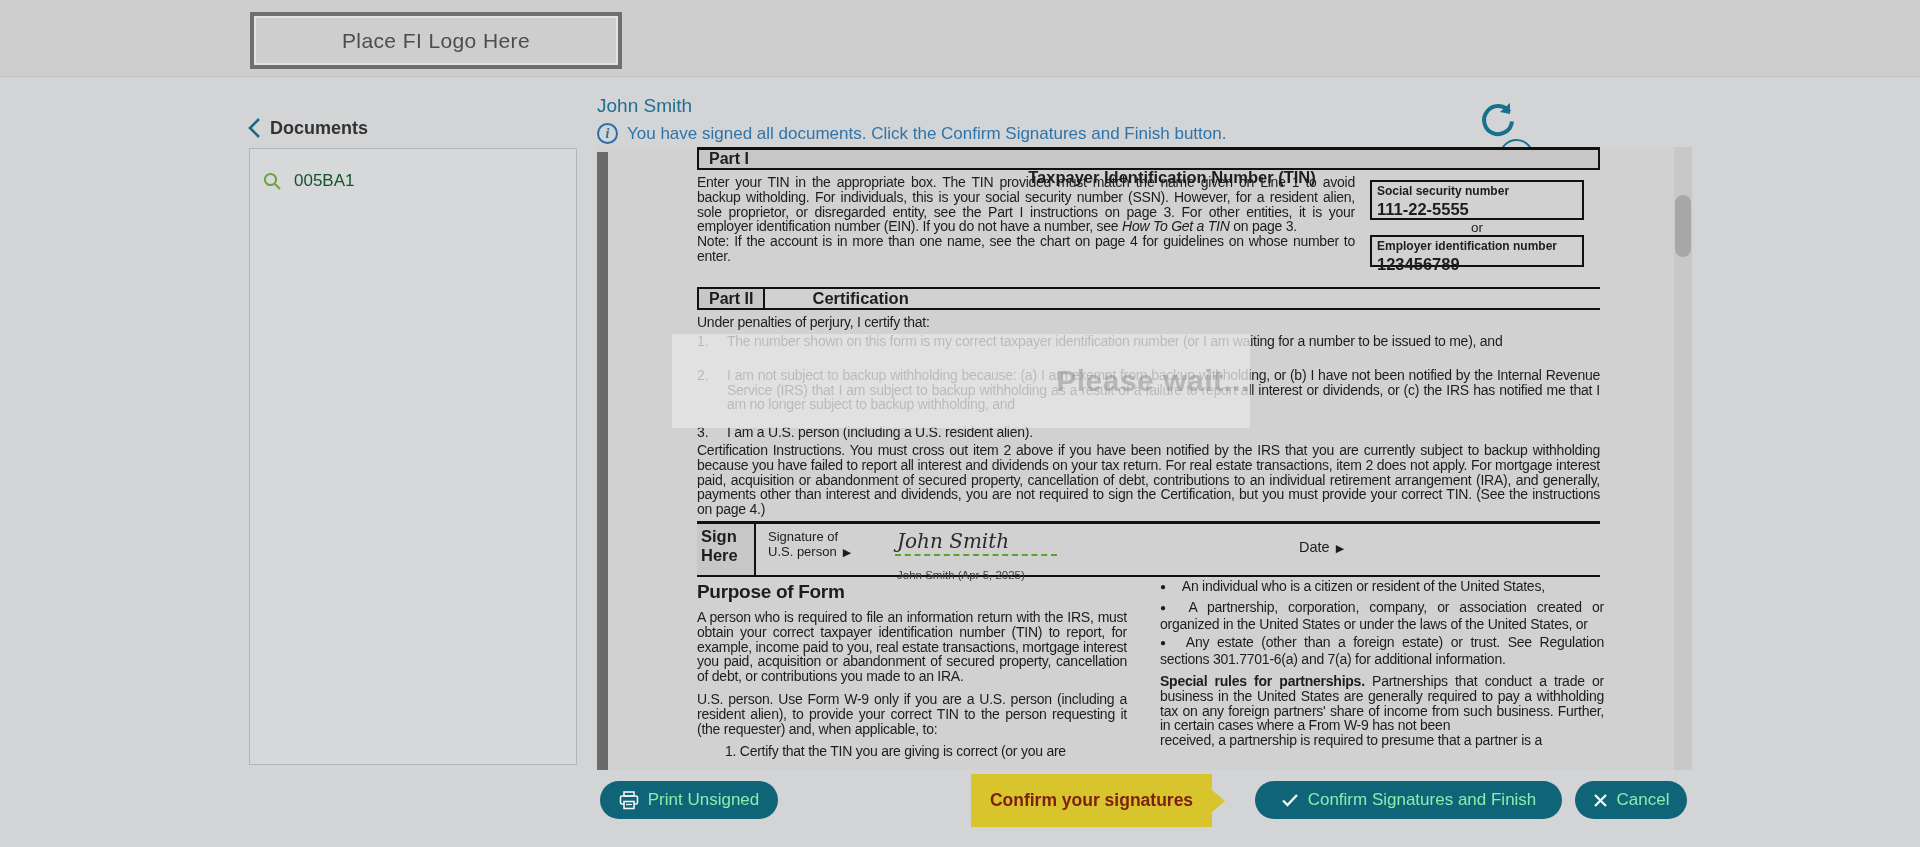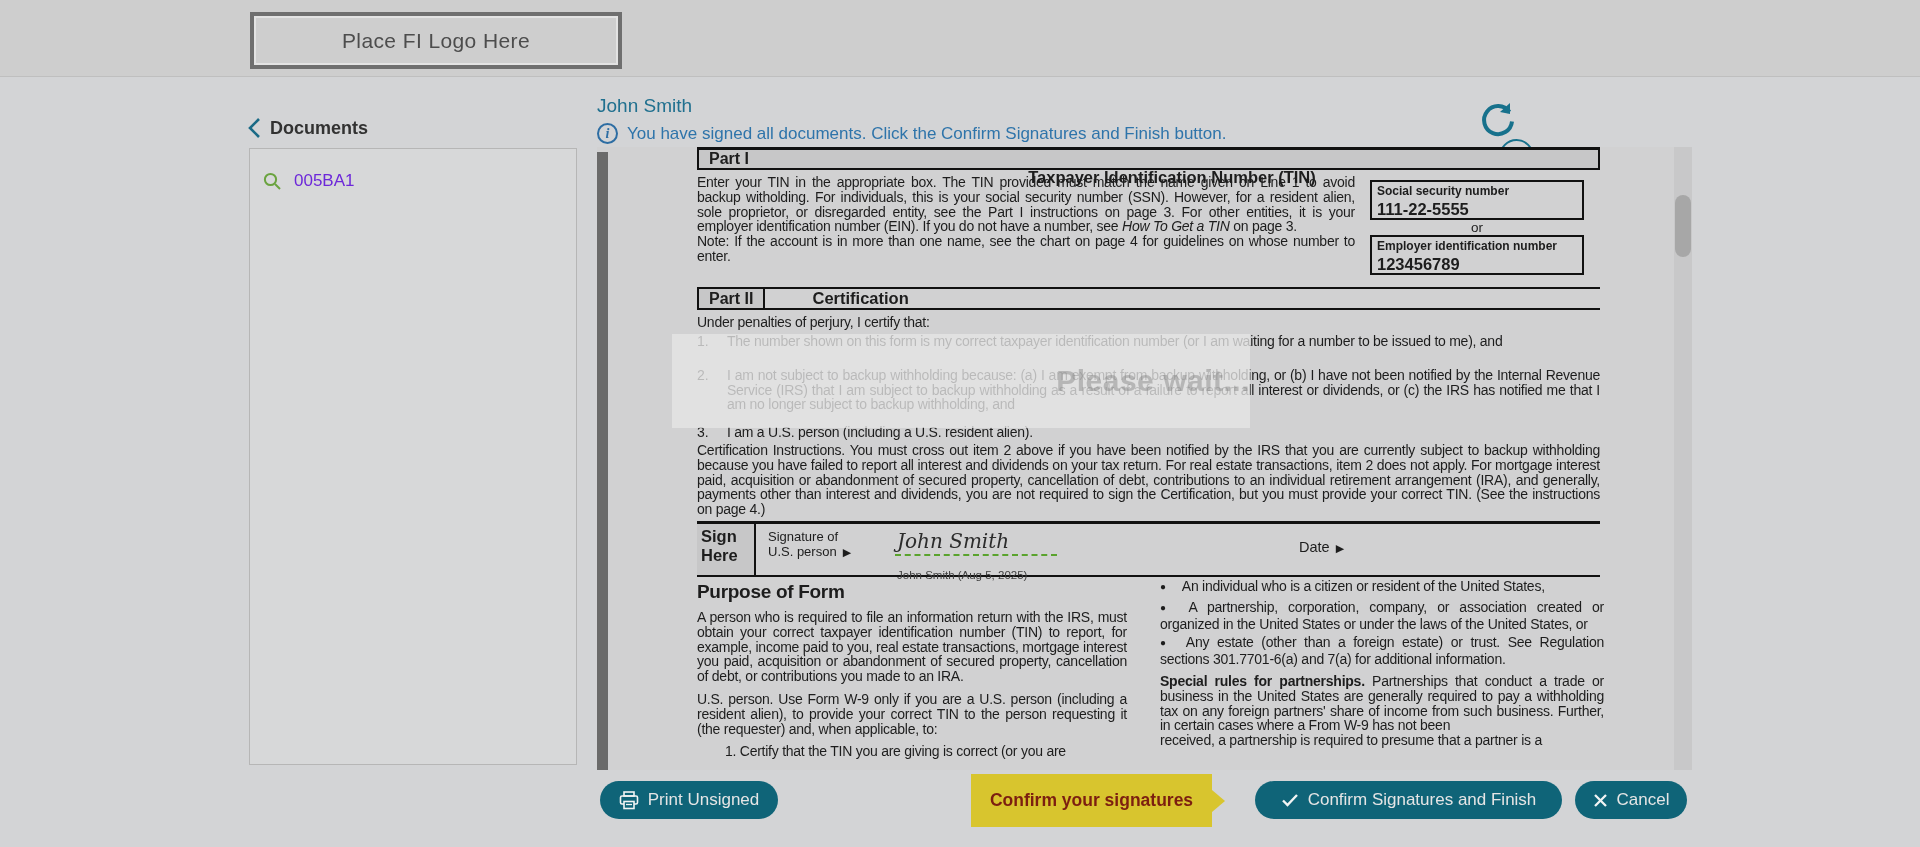--- a/index.html
+++ b/index.html
@@ -24,21 +24,21 @@
     position:absolute; left:248px; top:117px; display:flex; align-items:center; gap:9px;
     cursor:pointer;
   }
   .sidebar-head .lbl { font-size:18px; font-weight:bold; color:#323232; }
   .doc-panel {
     position:absolute; left:249px; top:148px; width:328px; height:617px;
     background:#d7d8d9; border:1px solid #b6b6b6;
   }
   .doc-item {
     display:flex; align-items:center; gap:12px; padding:22px 14px 0 13px;
-    font-size:17px; color:#6d28d9; cursor:pointer;
+    font-size:17px; color:#14532d; cursor:pointer;
   }
   
   .signer-name {
     position:absolute; left:597px; top:95px; font-size:19px; color:#20708f; font-weight:500;
   }
   .info-row { position:absolute; left:597px; top:123px; display:flex; align-items:center; gap:9px; }
   .info-icon {
     width:21px; height:21px; border:2px solid #2d6da3; border-radius:50%;
     display:flex; align-items:center; justify-content:center; flex:0 0 auto;
   }
@@ -74,21 +74,21 @@
     border-right:2.5px solid #111; border-left:2.5px solid #111;
     font-weight:bold; font-size:16px;
   }
   .sec-title { font-weight:bold; font-size:16.5px; margin-left:47px; align-self:center; }
   .cols-p1 { position:absolute; left:0; top:28px; width:903px; }
   .p1-left { width:658px; }
   .p1-left p + p { margin-top:0; }
   .p1-right { position:absolute; left:673px; top:5px; width:214px; }
   .tin-box { border:2.5px solid #111; padding:2px 5px 4px 5px; }
   .tin-box.ssn { height:40px; }
-  .tin-box.ein { height:40px; }
+  .tin-box.ein { height:32px; }
   .tin-label { font-size:12px; font-weight:bold; }
   .tin-value { font-size:16.5px; font-weight:bold; margin-top:2px; }
   .tin-or { text-align:center; font-size:13.5px; line-height:15px; }
   .intro { position:absolute; left:0; top:168px; }
   .cert-list { position:absolute; left:0; top:187px; width:903px; }
   .cert-item { display:flex; }
   .cert-item .num { flex:0 0 30px; font-size:14px; line-height:14.8px; }
   .cert-item .itext { flex:1; }
   .ci-1 { margin-bottom:19px; }
   .ci-2 { margin-bottom:13px; }
@@ -125,21 +125,21 @@
   .clipped { white-space:nowrap; overflow:hidden; }
   
   .overlay {
     position:absolute; left:75px; top:187px; width:578px; height:94px;
     background:rgba(230,230,230,0.78); display:flex; align-items:center; justify-content:flex-end;
   }
   .overlay span { font-size:30px; font-weight:bold; color:rgba(130,130,130,0.45); letter-spacing:.5px; }
   
   .btn {
     position:absolute; top:781px; height:38px; border:none; border-radius:19px;
-    background:#0f6478; color:#e5e5e5; font-family:"Liberation Sans", sans-serif;
+    background:#0f6478; color:#86efac; font-family:"Liberation Sans", sans-serif;
     font-size:17px; display:flex; align-items:center; justify-content:center; gap:9px; cursor:pointer;
   }
   .btn-print { left:600px; width:178px; }
   .btn-confirm { left:1255px; width:307px; }
   .btn-cancel { left:1575px; width:112px; }
   .callout {
     position:absolute; left:971px; top:774px; width:241px; height:53px;
     background:#d8c52e; display:flex; align-items:center; justify-content:center;
   }
   .callout::after {
@@ -265,21 +265,21 @@
         <div class="sign-box">
           <div>Sign</div>
           <div>Here</div>
         </div>
         <div class="sig-label">
           <div>Signature of</div>
           <div><span>U.S. person</span><span class="tri">▶</span></div>
         </div>
         <div class="sig-area">
           <div class="sig-script">John Smith</div>
-          <div class="sig-caption">John Smith (Aug 5, 2025)</div>
+          <div class="sig-caption">John Smith (Apr 5, 2025)</div>
         </div>
         <div class="date-label">
           <span>Date</span><span class="tri">▶</span>
         </div>
       </div>
 
       <div class="purpose">
         <div class="pp-left">
           <h3>Purpose of Form</h3>
           <p class="just">A person who is required to file an information return with the IRS, must obtain your correct taxpayer identification number (TIN) to report, for example, income paid to you, real estate transactions, mortgage interest you paid, acquisition or abandonment of secured property, cancellation of debt, or contributions you made to an IRA.</p>

